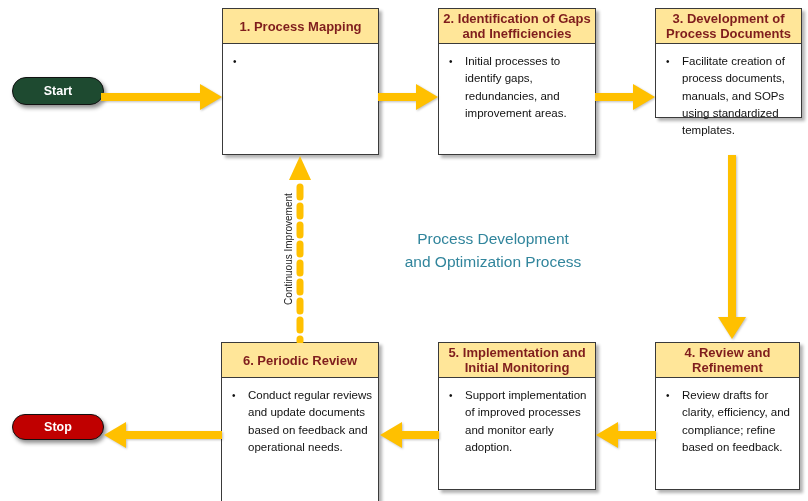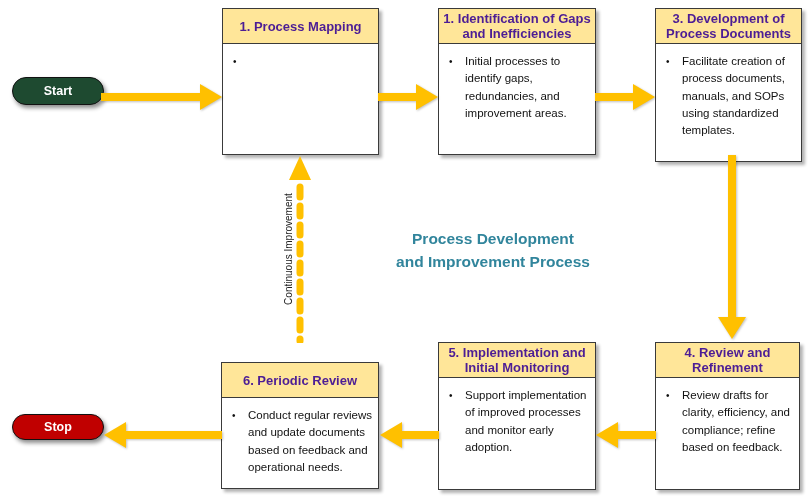--- a/index.html
+++ b/index.html
@@ -7,49 +7,49 @@
     position:relative;width:808px;height:501px;background:#ffffff;overflow:hidden;
     font-family:"Liberation Sans","DejaVu Sans",sans-serif;
   }
   
   .pbox{
     position:absolute;background:#ffffff;border:1.5px solid #3a3a3a;
     box-shadow:3px 3px 3px rgba(0,0,0,0.30);box-sizing:border-box;
     display:flex;flex-direction:column;
   }
   .pbox-header{
-    background:#FFE699;color:#4c1d95;font-weight:bold;font-size:13px;line-height:15px;
+    background:#FFE699;color:#7f1d1d;font-weight:bold;font-size:13px;line-height:15px;
     border-bottom:1.5px solid #3a3a3a;height:34px;flex:0 0 34px;
     display:flex;align-items:center;justify-content:center;text-align:center;padding:0 4px;
   }
   .pbox-body{
     display:flex;align-items:flex-start;padding:9px 5px 0 10px;
     font-size:11.5px;line-height:1.5;color:#111111;text-align:left;
   }
   .bullet{flex:0 0 16px;font-size:10px;line-height:17px;color:#111111;}
   .btext{flex:1 1 auto;}
   .b1{left:222px;top:8px;width:157px;height:147px;}
   .b2{left:438px;top:8px;width:158px;height:147px;}
-  .b3{left:655px;top:8px;width:147px;height:154px;}
+  .b3{left:655px;top:8px;width:147px;height:110px;}
   .b4{left:655px;top:342px;width:145px;height:148px;}
   .b5{left:438px;top:342px;width:158px;height:148px;}
-  .b6{left:221px;top:362px;width:158px;height:127px;}
+  .b6{left:221px;top:342px;width:158px;height:160px;}
   
   .oval{
     position:absolute;border:1.5px solid #111111;border-radius:24px;box-sizing:border-box;
     display:flex;align-items:center;justify-content:center;
     color:#ffffff;font-weight:bold;font-size:12.5px;
     box-shadow:2px 3px 4px rgba(0,0,0,0.45);
   }
   .oval.start{left:12px;top:77px;width:92px;height:28px;background:#1E4A30;}
   .oval.stop{left:12px;top:414px;width:92px;height:26px;background:#C00000;}
   
   .title{
     position:absolute;left:385px;top:227px;width:216px;text-align:center;
-    color:#31859C;font-weight:bold;font-size:15.5px;line-height:23px;
+    color:#31859C;font-weight:normal;font-size:15.5px;line-height:23px;
   }
   .title span{display:block;}
   
   .arrow{position:absolute;left:0;top:0;width:0;height:0;filter:drop-shadow(1px 1px 1px rgba(0,0,0,0.25));}
   .shaft,.ahead{position:absolute;}
   .shaft{background:#FFC000;}
   .head-right{width:0;height:0;border-top:13px solid transparent;border-bottom:13px solid transparent;border-left:22px solid #FFC000;}
   .head-left{width:0;height:0;border-top:13px solid transparent;border-bottom:13px solid transparent;border-right:22px solid #FFC000;}
   .head-down{width:0;height:0;border-left:14px solid transparent;border-right:14px solid transparent;border-top:22px solid #FFC000;}
   
@@ -60,39 +60,39 @@
     font-size:10px;line-height:14px;color:#222222;white-space:nowrap;
   }
 </style>
 </head>
 <body>
 
 <div class="canvas">
 
   <div class="title">
     <span>Process Development</span>
-    <span>and Improvement Process</span>
+    <span>and Optimization Process</span>
   </div>
 
   <div class="oval start">
     <span>Start</span>
   </div>
   <div class="oval stop">
     <span>Stop</span>
   </div>
 
   <div class="pbox b1">
     <div class="pbox-header">1. Process Mapping</div>
     <div class="pbox-body">
       <span class="bullet">•</span>
     </div>
   </div>
 
   <div class="pbox b2">
-    <div class="pbox-header">1. Identification of Gaps and Inefficiencies</div>
+    <div class="pbox-header">2. Identification of Gaps and Inefficiencies</div>
     <div class="pbox-body">
       <span class="bullet">•</span>
       <span class="btext">Initial processes to identify gaps, redundancies, and improvement areas.</span>
     </div>
   </div>
 
   <div class="pbox b3">
     <div class="pbox-header">3. Development of Process Documents</div>
     <div class="pbox-body">
       <span class="bullet">•</span>

